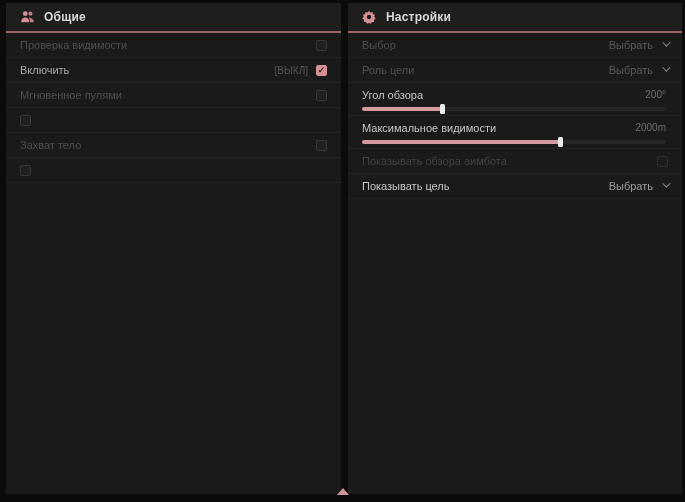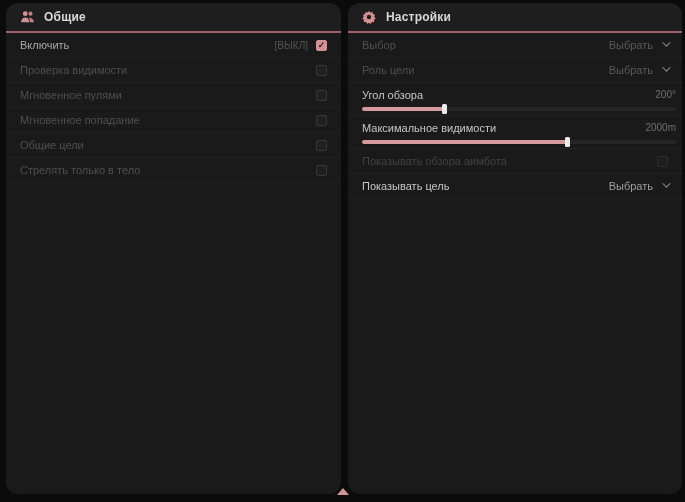--- a/index.html
+++ b/index.html
@@ -1,19 +1,19 @@
 <!DOCTYPE html>
 <html><head>
 <meta charset="utf-8">
 <style>
   * { margin:0; padding:0; box-sizing:border-box; }
   html,body { width:685px; height:502px; background:#0b0b0b; overflow:hidden;
               font-family:"Liberation Sans", sans-serif; }
   .panel { position:absolute; top:3px; height:491px; background:#1a1a1a;
-           border-radius:12px; overflow:hidden; }
+           border-radius:0; overflow:hidden; }
   .panel-left  { left:6px;  width:335px; }
   .panel-right { left:348px; width:334px; }
   .panel-header { height:30px; display:flex; align-items:center; padding:0 14px;
                   background:#1e1e1e; border-bottom:2px solid #9d6265; }
   .panel-title { color:#d8d8d8; font-size:12px; font-weight:700; margin-left:9px; letter-spacing:.2px; }
   .hdr-icon { display:inline-flex; width:15px; height:14px; }
 
   .row { height:25px; display:flex; align-items:center; justify-content:space-between;
          padding:0 14px; border-bottom:1px solid #222222; }
   .lbl { font-size:11px; color:#4f4f4f; }
@@ -28,21 +28,21 @@
   .checkbox.checked { background:#d59093; border-color:#d59093; }
   .checkbox.checked::after { content:"✓"; font-size:9px; line-height:1; color:#2a2222; font-weight:700; }
   .checkbox.ghost { border-color:#2e2e2e; background:#1d1d1d; }
 
   .dropdown { display:flex; align-items:center; gap:9px; cursor:pointer; }
   .dd-value { font-size:11px; color:#9f9f9f; }
   .dd-value.dim { color:#5a5a5a; }
   .chev { width:6px; height:6px; border-right:1.5px solid #8f8f8f; border-bottom:1.5px solid #8f8f8f;
           transform:rotate(45deg) translateY(-2px); margin-top:-3px; }
 
-  .slider-row { height:33px; padding:3px 6px 0 14px; border-bottom:1px solid #222222; }
+  .slider-row { height:33px; padding:3px 16px 0 14px; border-bottom:1px solid #222222; }
   .slider-head { display:flex; align-items:center; justify-content:space-between; height:17px; }
   .slider-val { font-size:10px; color:#6e6e6e; }
   .track { position:relative; height:4px; background:#262626; border-radius:2px; margin-top:4px; }
   .fill  { position:relative; height:4px; background:#d49a9e; border-radius:2px; }
   .handle { position:absolute; right:-2px; top:-3px; width:5px; height:10px;
             background:#ececec; border-radius:1.5px; }
 
   .scroll-tri { position:absolute; left:337px; top:488px; width:0; height:0;
                 border-left:6px solid transparent; border-right:6px solid transparent;
                 border-bottom:7px solid #cf9793; }
@@ -57,44 +57,42 @@
         <circle cx="7" cy="4.5" r="3.2" fill="#d59093"></circle>
         <path d="M1.5 16c0-4 2.5-6.5 5.5-6.5S12.5 12 12.5 16z" fill="#d59093"></path>
         <circle cx="14" cy="4.5" r="2.7" fill="#c07f83"></circle>
         <path d="M12 9.8c2.8.2 6.5 2.3 6.5 6.2h-5z" fill="#c07f83"></path>
       </svg>
     </span>
     <span class="panel-title">Общие</span>
   </div>
 
   <div class="row">
+    <span class="lbl">Проверка видимости</span>
+    <span class="checkbox"></span>
+  </div>
+  <div class="row">
     <span class="lbl on">Включить</span>
     <span class="right-group">
       <span class="hint">[ВЫКЛ]</span>
       <span class="checkbox checked"></span>
     </span>
   </div>
   <div class="row">
-    <span class="lbl">Проверка видимости</span>
-    <span class="checkbox"></span>
-  </div>
-  <div class="row">
     <span class="lbl">Мгновенное пулями</span>
     <span class="checkbox"></span>
   </div>
   <div class="row">
-    <span class="lbl">Мгновенное попадание</span>
     <span class="checkbox"></span>
   </div>
   <div class="row">
-    <span class="lbl">Общие цели</span>
+    <span class="lbl">Захват тело</span>
     <span class="checkbox"></span>
   </div>
   <div class="row">
-    <span class="lbl">Стрелять только в тело</span>
     <span class="checkbox"></span>
   </div>
 </div>
 
 <div class="panel panel-right">
   <div class="panel-header">
     <span class="hdr-icon">
       <svg width="14" height="14" viewBox="0 0 20 20">
         <path fill="#d59093" d="M10 1.5l2 2.2 2.9-.8.8 2.9 2.8 1.1-.9 2.9 1.9 2.3-2.2 2-.1 3-3 .1-1.5 2.6-2.7-1.3-2.7 1.3-1.5-2.6-3-.1-.1-3-2.2-2 1.9-2.3-.9-2.9 2.8-1.1.8-2.9 2.9.8z"></path>
         <circle cx="10" cy="10" r="3.1" fill="#1e1e1e"></circle>

